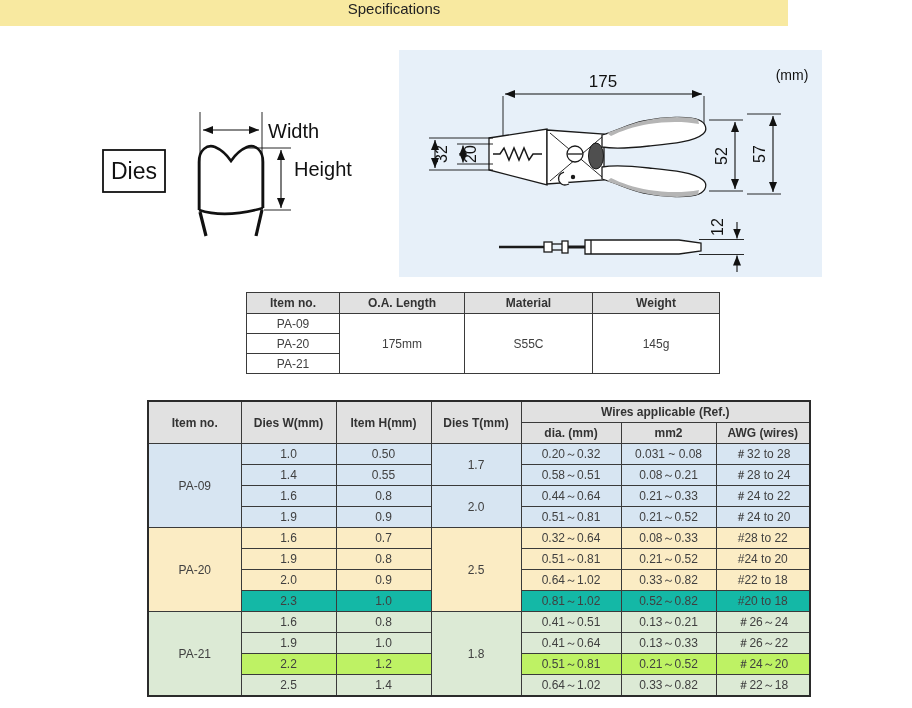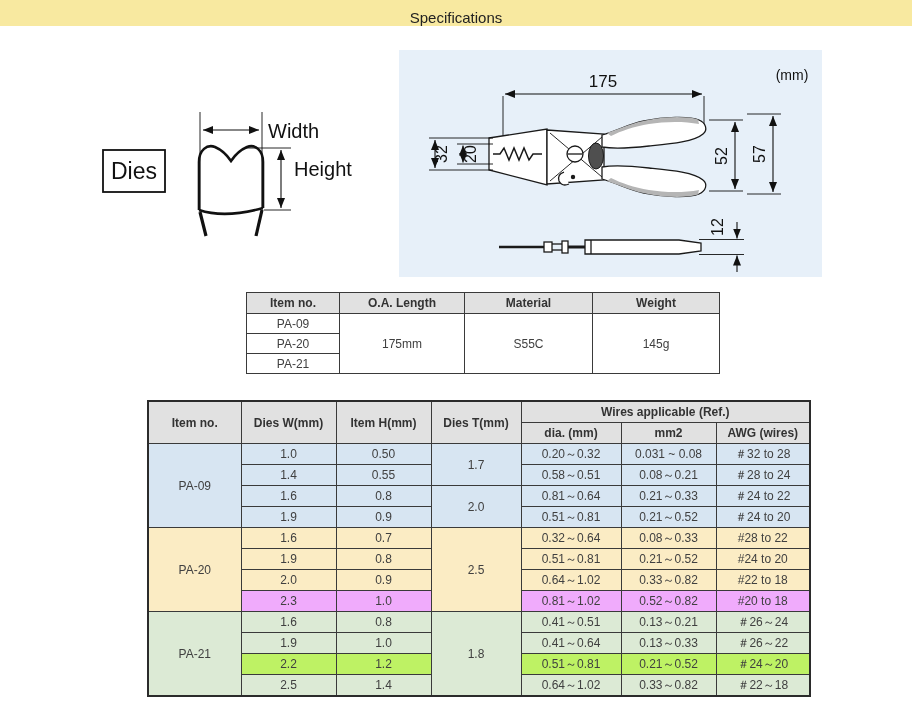--- a/index.html
+++ b/index.html
@@ -1,22 +1,22 @@
 <!DOCTYPE html>
 <html><head>
 <meta charset="utf-8">
 <style>
   html,body{margin:0;padding:0;}
   body{
     width:912px;height:708px;position:relative;background:#ffffff;
     font-family:"Liberation Sans", sans-serif;overflow:hidden;
   }
   .header-bar{
-    position:absolute;left:0;top:0;width:912px;height:26px;
-    background:#f8e9a0;display:flex;align-items:flex-end;justify-content:center;
+    position:absolute;left:0;top:0;width:788px;height:26px;
+    background:#f8e9a0;display:flex;align-items:flex-start;justify-content:center;
     font-size:15px;color:#222222;
   }
   .diagram{position:absolute;}
   table{border-collapse:collapse;table-layout:fixed;background:#ffffff;margin-left:24px;}
   th,td{
     border:1px solid #3a3a3a;text-align:center;vertical-align:middle;
     font-size:12px;color:#404040;padding:0;overflow:hidden;white-space:nowrap;
   }
   th{background:#e1e1e1;font-weight:bold;color:#333333;}
   #spec-table{position:absolute;left:222px;top:292px;width:473px;}
@@ -200,21 +200,21 @@
         <td>1.4</td>
         <td>0.55</td>
         <td>0.58～0.51</td>
         <td>0.08～0.21</td>
         <td>＃28 to 24</td>
       </tr>
       <tr style="background: rgb(215, 229, 242);">
         <td>1.6</td>
         <td>0.8</td>
         <td rowspan="2">2.0</td>
-        <td>0.81～0.64</td>
+        <td>0.44～0.64</td>
         <td>0.21～0.33</td>
         <td>＃24 to 22</td>
       </tr>
       <tr style="background: rgb(215, 229, 242);">
         <td>1.9</td>
         <td>0.9</td>
         <td>0.51～0.81</td>
         <td>0.21～0.52</td>
         <td>＃24 to 20</td>
       </tr>
@@ -234,21 +234,21 @@
         <td>0.21～0.52</td>
         <td>#24 to 20</td>
       </tr>
       <tr style="background: rgb(251, 236, 196);">
         <td>2.0</td>
         <td>0.9</td>
         <td>0.64～1.02</td>
         <td>0.33～0.82</td>
         <td>#22 to 18</td>
       </tr>
-      <tr style="background: #f0abfc; padding-left: 40px;">
+      <tr style="background: #14b8a6; padding-left: 40px;">
         <td>2.3</td>
         <td>1.0</td>
         <td>0.81～1.02</td>
         <td>0.52～0.82</td>
         <td>#20 to 18</td>
       </tr>
       <tr style="background: rgb(220, 234, 213);">
         <td rowspan="4">PA-21</td>
         <td>1.6</td>
         <td>0.8</td>

